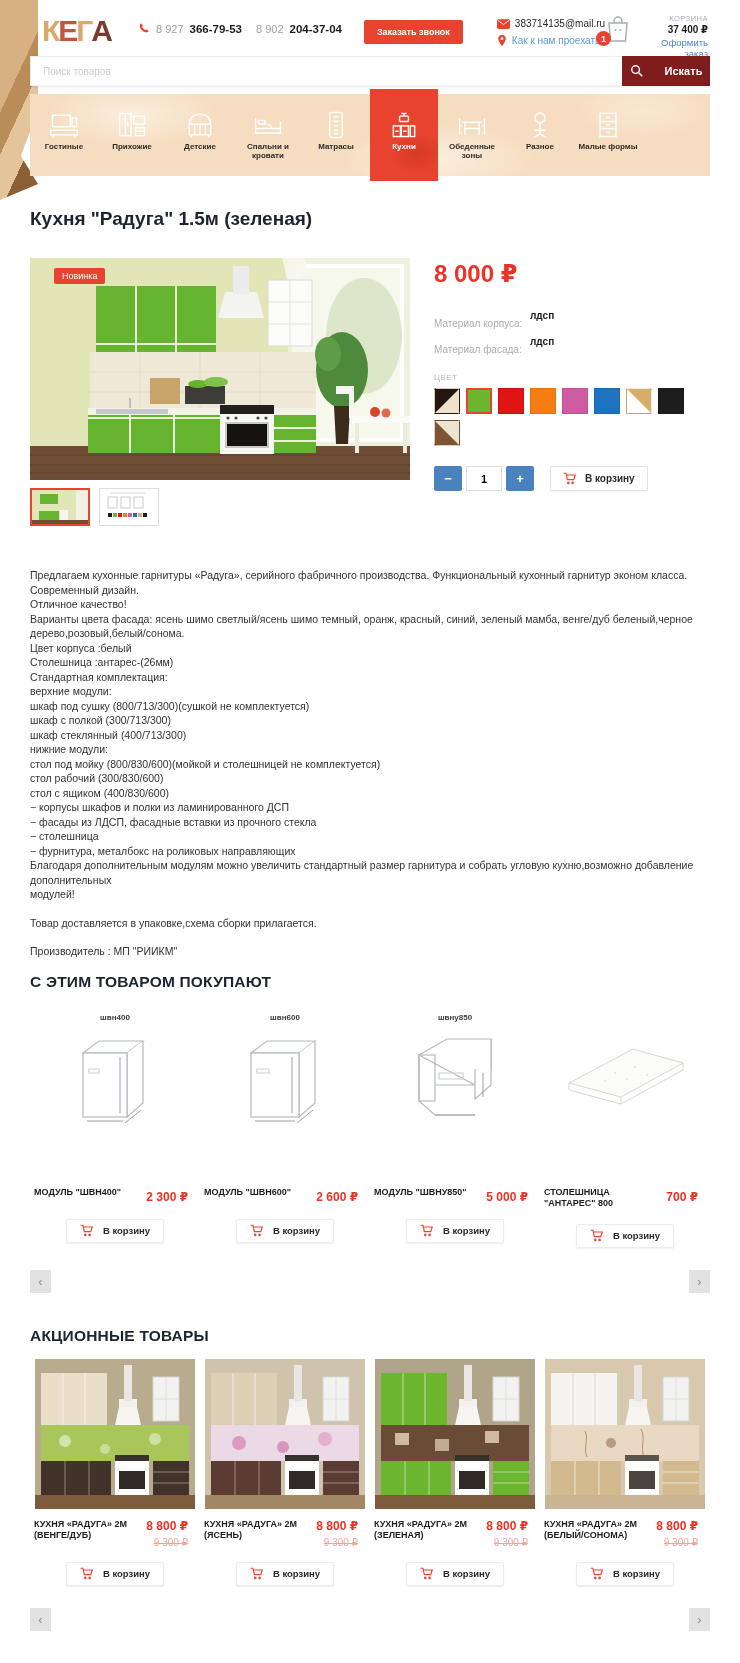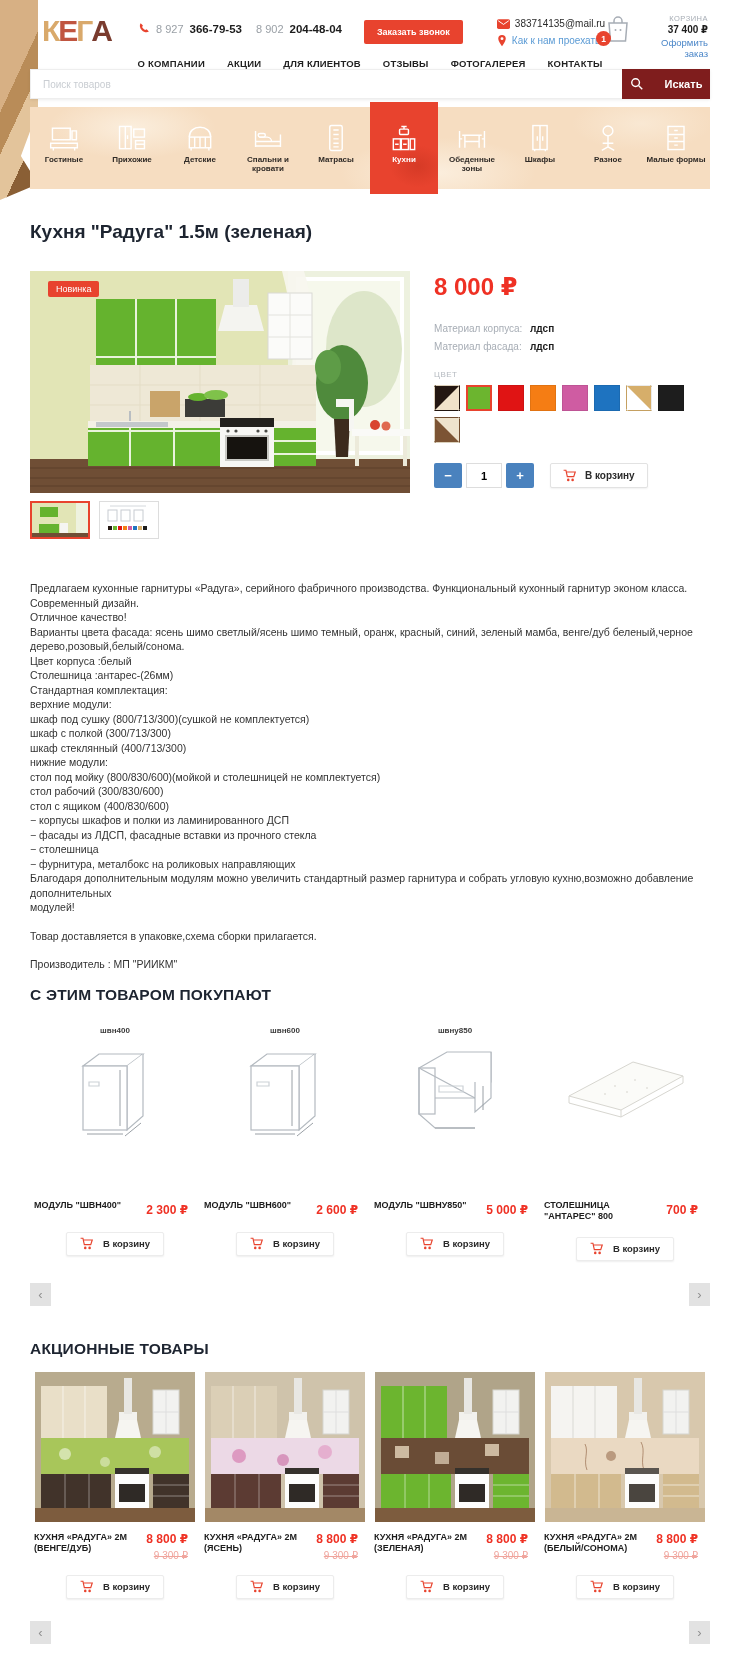--- a/index.html
+++ b/index.html
@@ -69,30 +69,30 @@
   .cat.active{ background:#e8432e radial-gradient(ellipse 40px 30px at 70% 70%, #d63a26 0%, transparent 70%);
     margin-top:-5px; margin-bottom:-5px; padding-top:19px; z-index:2; }
   .cat.active .cat-label{ color:#fff; }
 
   
   h1{ font-size:19px; font-weight:bold; color:#1d2430; margin-top:32px; }
   .product-layout{ display:flex; margin-top:28px; gap:24px; }
   .gallery{ width:380px; }
   .main-img{ width:380px; height:222px; position:relative; background:#e2e5b6; overflow:hidden; }
   .main-img svg{ display:block; }
-  .badge-new{ position:absolute; left:18px; top:10px; background:#e8432e; color:#fff; font-size:9px;
+  .badge-new{ position:absolute; left:24px; top:10px; background:#e8432e; color:#fff; font-size:9px;
     padding:3px 8px; border-radius:2px; }
   .thumbs{ display:flex; gap:9px; margin-top:8px; }
   .thumb{ width:60px; height:38px; border:1px solid #ddd; background:#fff; cursor:pointer; overflow:hidden; }
   .thumb.selected{ border:2px solid #e8432e; }
   .purchase{ flex:1; padding-top:2px; }
   .price-main{ font-size:24px; font-weight:bold; color:#ef3124; }
   .attrs{ margin-top:22px; display:flex; flex-direction:column; gap:7px; }
   .attr-row{ display:flex; font-size:10px; }
-  .attr-label{ color:#a7adb5; width:96px; }
+  .attr-label{ color:#a7adb5; width:96px;margin-top:8px; }
   .attr-value{ font-weight:bold; color:#1c1c1c; }
   .color-label{ margin-top:18px; font-size:8px; color:#b5bac0; letter-spacing:.5px; }
   .swatches{ display:flex; flex-wrap:wrap; gap:6px; margin-top:6px; width:260px; }
   .swatch{ width:26px; height:26px; cursor:pointer; border:1px solid rgba(0,0,0,.08); }
   .swatch.selected{ border:2px solid #e8432e; }
   .qty-row{ display:flex; align-items:center; gap:0; margin-top:20px; }
   .qty-btn{ width:28px; height:25px; background:#4a82be; color:#fff; border:none; font-size:13px;
     font-weight:bold; cursor:pointer; border-radius:2px; font-family:inherit; line-height:1; }
   .qty-input{ width:36px; height:25px; border:1px solid #ddd; text-align:center; font-size:11px;
     font-weight:bold; margin:0 4px; font-family:inherit; }
@@ -158,21 +158,21 @@
         <span class="l-tan">Г</span>
         <span class="l-dark">А</span>
       </a>
       <div class="phones">
         <svg class="phone-ico" viewBox="0 0 16 16">
             <path d="M4.5 1.5C2.8 3.6 3.2 7.3 6 10.1s6.5 3.2 8.6 1.5l-2.7-2.7-1.8 1C8.7 9.2 7 7.5 6.3 6.1l1-1.8L4.5 1.5z" fill="#e8432e"></path>
           </svg>
         <span class="phone-prefix">8 927</span>
         <a class="phone-num">366-79-53</a>
         <span class="phone-prefix" style="margin-left:8px">8 902</span>
-        <a class="phone-num">204-48-04</a>
+        <a class="phone-num">204-37-04</a>
       </div>
       <button class="callback-btn">Заказать звонок</button>
       <div class="contact-col">
         <div class="contact-row">
           <svg width="13" height="10" viewBox="0 0 16 12">
               <rect width="16" height="12" rx="2" fill="#e8432e"></rect>
               <path d="M1.5 2l6.5 4.5L14.5 2" stroke="#fff" fill="none" stroke-width="1.2"></path>
             </svg>
           <a class="email-text">383714135@mail.ru</a>
         </div>
@@ -195,28 +195,20 @@
           <span class="cart-badge">1</span>
         </div>
         <div class="cart-info">
           <div class="cart-label">КОРЗИНА</div>
           <div class="cart-total">37 400 ₽</div>
           <a class="cart-checkout">Оформить заказ</a>
         </div>
       </div>
     </div>
 
-    <nav>
-      <a>О КОМПАНИИ</a>
-      <a>АКЦИИ</a>
-      <a>ДЛЯ КЛИЕНТОВ</a>
-      <a>ОТЗЫВЫ</a>
-      <a>ФОТОГАЛЕРЕЯ</a>
-      <a>КОНТАКТЫ</a>
-    </nav>
 
     <div class="searchbar">
       <input class="search-input" placeholder="Поиск товаров" style="">
       <button class="search-btn">
         <svg width="14" height="14" viewBox="0 0 20 20">
             <circle cx="8" cy="8" r="5.5" stroke="#fff" fill="none" stroke-width="2"></circle>
             <path d="M12.5 12.5l5 5" stroke="#fff" stroke-width="2"></path>
           </svg>
         <span>Искать</span>
       </button>
@@ -288,29 +280,20 @@
       <span class="cat-label">Кухни</span>
     </div>
     <div class="cat">
       <span class="cat-ico">
           <svg viewBox="0 0 36 36">
             <path d="M7 15h22 M10 15v14 M26 15v14 M10 22h16"></path>
             <path d="M4 10v19 M32 10v19 M4 19h3 M29 19h3"></path>
           </svg>
         </span>
       <span class="cat-label">Обеденные зоны</span>
-    </div>
-    <div class="cat">
-      <span class="cat-ico">
-          <svg viewBox="0 0 36 36">
-            <rect x="10" y="4" width="16" height="27"></rect>
-            <path d="M18 4v27 M15 16v5 M21 16v5 M12 31v2 M24 31v2"></path>
-          </svg>
-        </span>
-      <span class="cat-label">Шкафы</span>
     </div>
     <div class="cat">
       <span class="cat-ico">
           <svg viewBox="0 0 36 36">
             <circle cx="18" cy="10" r="5.5"></circle>
             <path d="M18 15.5V24 M12 24h12 M18 24v4 M11 32l7-4 7 4"></path>
           </svg>
         </span>
       <span class="cat-label">Разное</span>
     </div>

